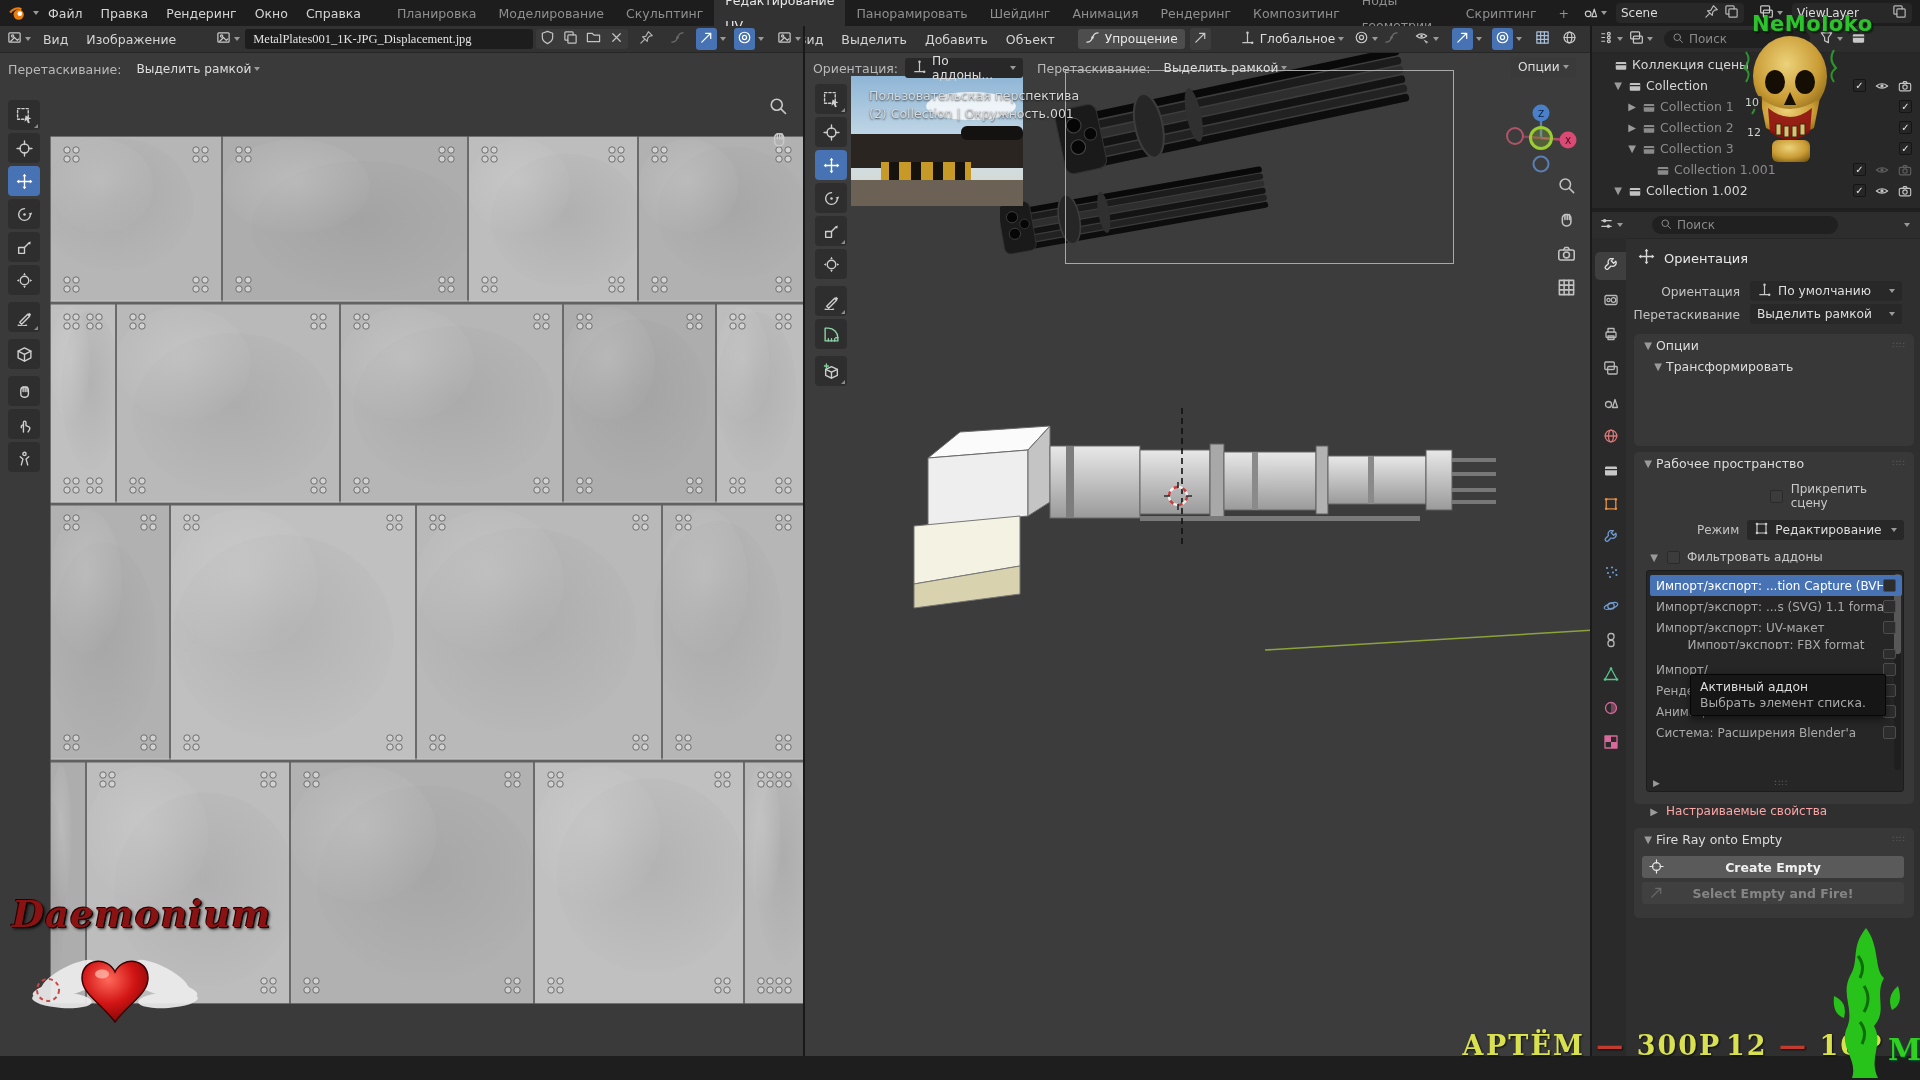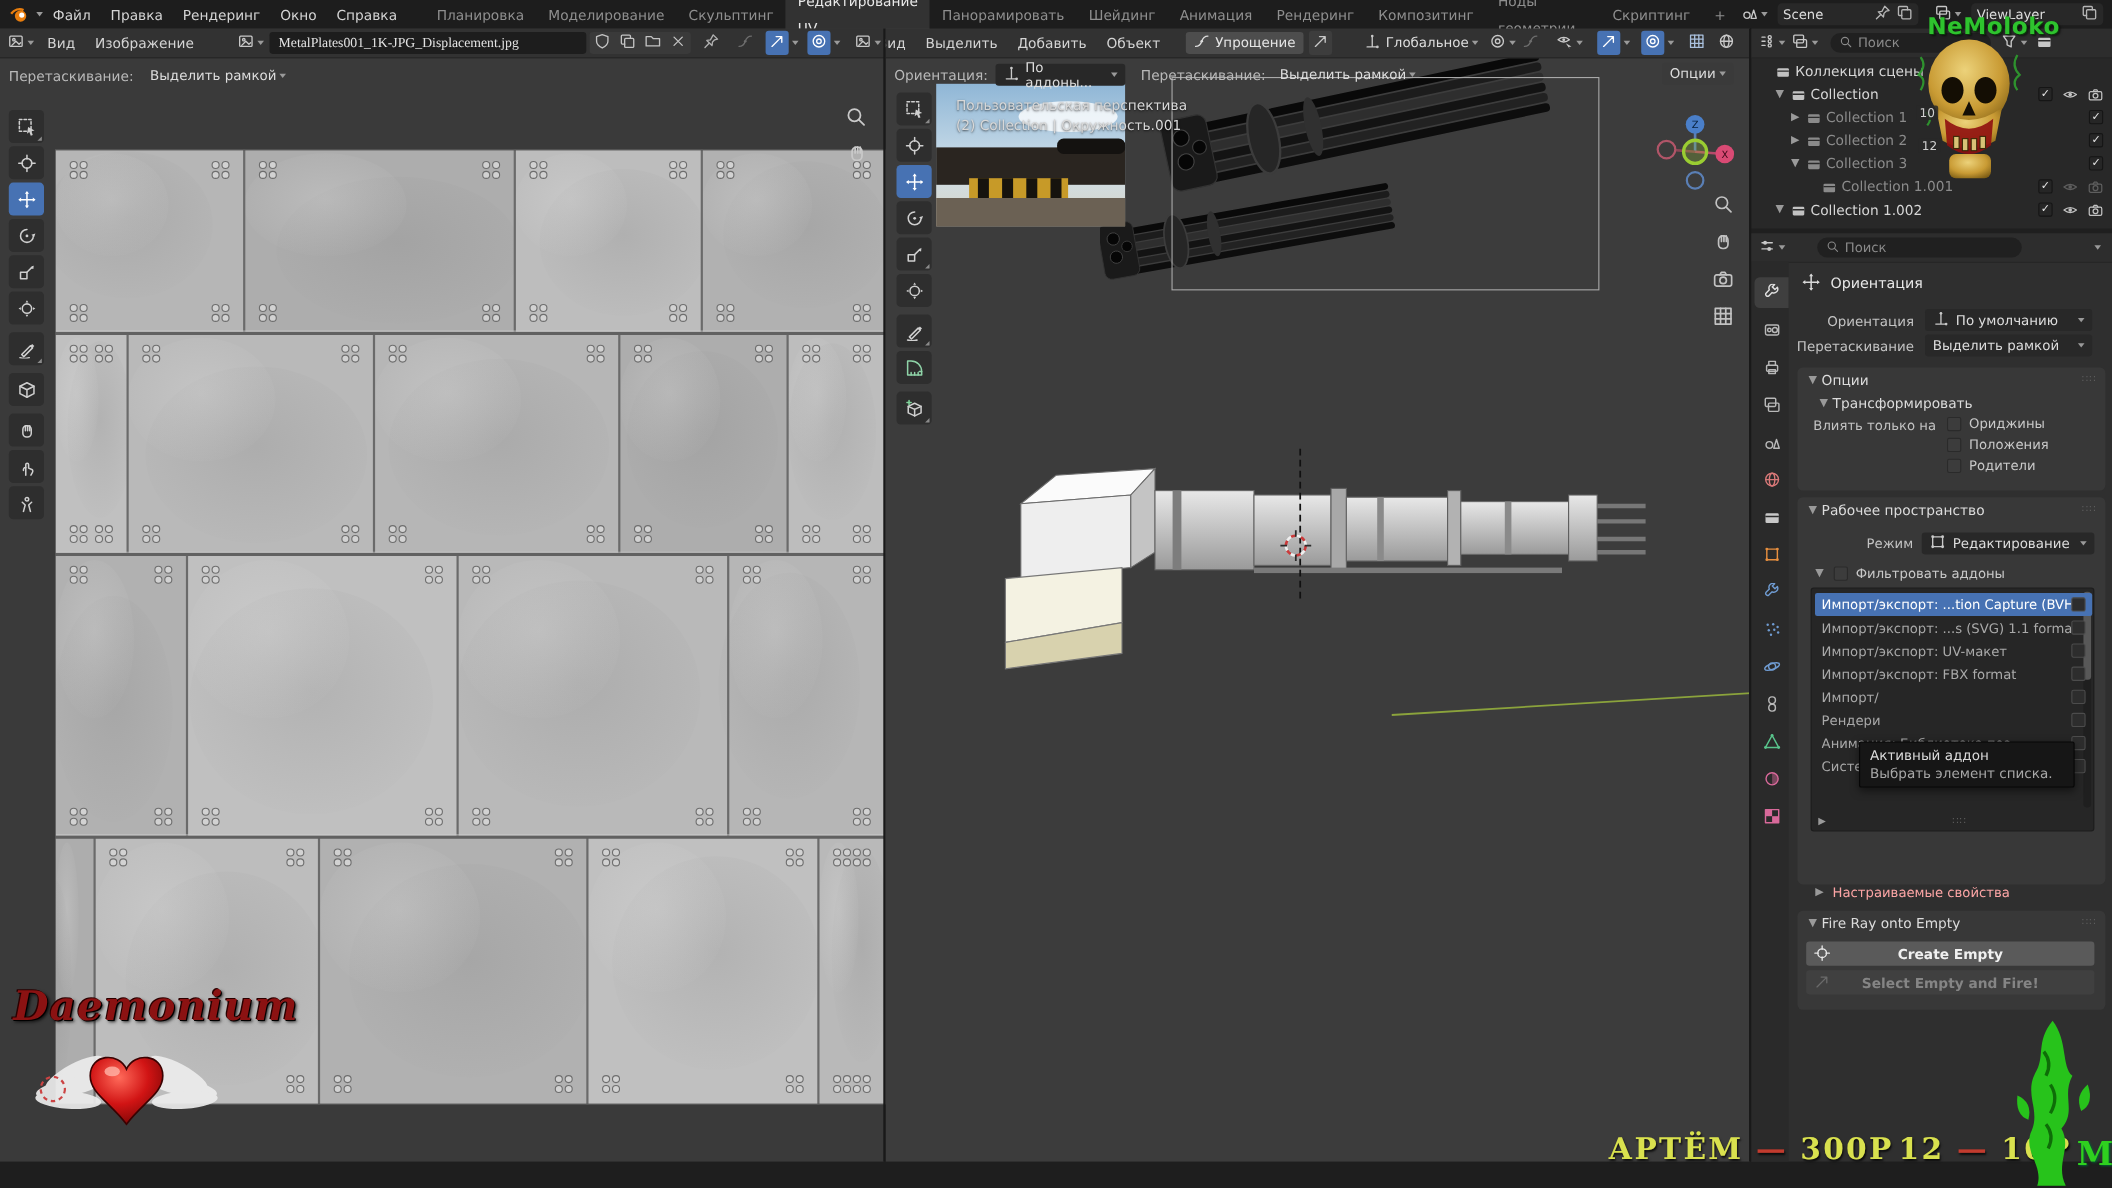--- a/index.html
+++ b/index.html
@@ -1282,44 +1282,31 @@
     <div class="panel" style="left:42px;top:122px;width:280px;height:112px;">
       <div class="panel-h">
         <span class="caret">▼</span>
           <span style="margin-left:2px">Опции</span>
           <span class="grip">∷∷</span>
       </div>
       <div class="panel-h" style="height:20px">
         <span class="caret" style="margin-left:10px">▼</span>
           <span style="margin-left:2px">Трансформировать</span>
       </div>
-      <div class="flex" style="padding:2px 10px 0 10px;align-items:flex-start;">
-        <span style="color:#c3c3c3;width:116px;text-align:right;margin-top:2px;">Влиять только на</span>
-        <div id="affect-opts" style="margin-left:10px;display:flex;flex-direction:column;gap:5px;">
-            <div class="flex" style="gap: 7px;">
-              <span class="cb light"></span>
-              <span style="color:#c9c9c9">Ориджины</span>
-            </div>
-            <div class="flex" style="gap: 7px;">
-              <span class="cb light"></span>
-              <span style="color:#c9c9c9">Положения</span>
-            </div>
-            <div class="flex" style="gap: 7px;">
-              <span class="cb light"></span>
-              <span style="color:#c9c9c9">Родители</span>
-            </div>
-          </div>
-      </div>
     </div>
 
     <div class="panel" style="left:42px;top:240px;width:280px;height:352px;">
       <div class="panel-h">
         <span class="caret">▼</span>
           <span style="margin-left:2px">Рабочее пространство</span>
           <span class="grip">∷∷</span>
+      </div>
+      <div class="flex" style="padding:8px 10px 0 136px;gap:8px;">
+        <span class="cb light"></span>
+        <span style="color:#c9c9c9">Прикрепить сцену</span>
       </div>
       <div class="flex" style="padding:10px 10px 0 10px;">
         <span style="color:#c3c3c3;width:100px;text-align:right;">Режим</span>
         <div class="dd" style="margin-left:8px;width:150px;">
           <span class="icn" style="margin-right:6px"><svg width="15" height="15" viewBox="0 0 16 16" fill="none" stroke="currentColor" stroke-width="1.3" stroke-linecap="round" stroke-linejoin="round" style="color:#c8c8c8">
                 <rect x="3.2" y="3.2" width="9.6" height="9.6"></rect>
                 <circle cx="3.2" cy="3.2" r="1.4" fill="currentColor" stroke="none"></circle>
                 <circle cx="12.8" cy="3.2" r="1.4" fill="currentColor" stroke="none"></circle>
                 <circle cx="12.8" cy="12.8" r="1.4" fill="currentColor" stroke="none"></circle>
                 <circle cx="3.2" cy="12.8" r="1.4" fill="currentColor" stroke="none"></circle>
@@ -1346,21 +1333,21 @@
             <span class="rcb"></span>
           </div>
           <div class="addon-row" style="position: absolute; left: 3px; top: 25px; width: 240px;">
             <span style="white-space:nowrap;overflow:hidden;">Импорт/экспорт: ...s (SVG) 1.1 format</span>
             <span class="rcb"></span>
           </div>
           <div class="addon-row" style="position: absolute; left: 3px; top: 46px; width: 240px;">
             <span style="white-space:nowrap;overflow:hidden;">Импорт/экспорт: UV-макет</span>
             <span class="rcb"></span>
           </div>
-          <div class="addon-row" style="position: absolute; left: 3px; top: 67px; width: 240px;">
+          <div class="addon-row" style="position: absolute; left: 3px; top: 67px; width: 240px; flex-direction: column;">
             <span style="white-space:nowrap;overflow:hidden;">Импорт/экспорт: FBX format</span>
             <span class="rcb"></span>
           </div>
           <div class="addon-row" style="position: absolute; left: 3px; top: 88px; width: 240px;">
             <span style="white-space:nowrap;overflow:hidden;">Импорт/</span>
             <span class="rcb"></span>
           </div>
           <div class="addon-row" style="position: absolute; left: 3px; top: 109px; width: 240px;">
             <span style="white-space:nowrap;overflow:hidden;">Рендери</span>
             <span class="rcb"></span>

